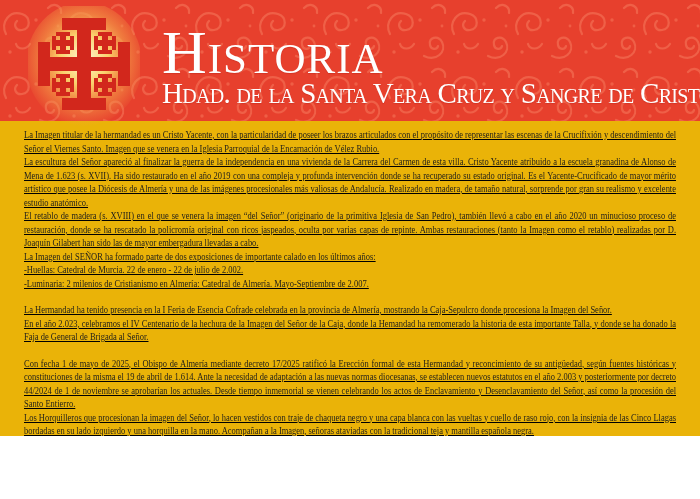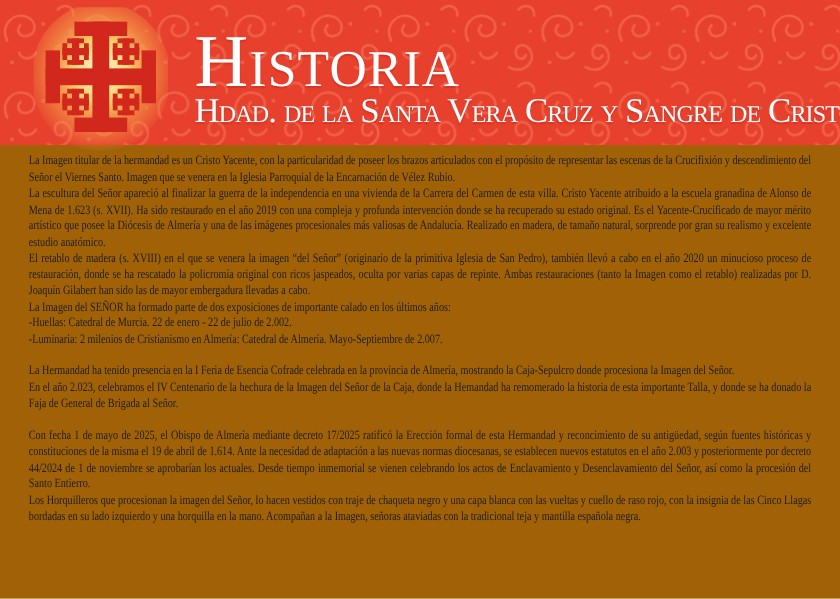--- a/index.html
+++ b/index.html
@@ -1,18 +1,18 @@
 <!DOCTYPE html>
 <html><head>
 <meta charset="utf-8">
 <style>
   html,body{margin:0;padding:0;background:#ffffff;}
   .page{
-    position:relative;width:700px;height:499px;overflow:hidden;
-    background:#a16207;font-family:"Liberation Serif",serif;
+    position:relative;width:700px;height:436px;overflow:hidden;
+    background:#eab308;font-family:"Liberation Serif",serif;text-decoration:underline;
   }
   
   .header{position:relative;height:121px;background:#E7402D;overflow:visible;z-index:2;}
   .damask{position:absolute;left:0;top:0;display:block;}
   .cross{position:absolute;left:28px;top:6px;display:block;}
   .titles{
     position:absolute;left:162px;top:26px;color:#ffffff;
     font-variant:small-caps;text-shadow:0 1px 1px rgba(150,20,10,0.25);
   }
   .titles h1{margin:0;font-weight:normal;font-size:62px;line-height:0.84;letter-spacing:1px;}

